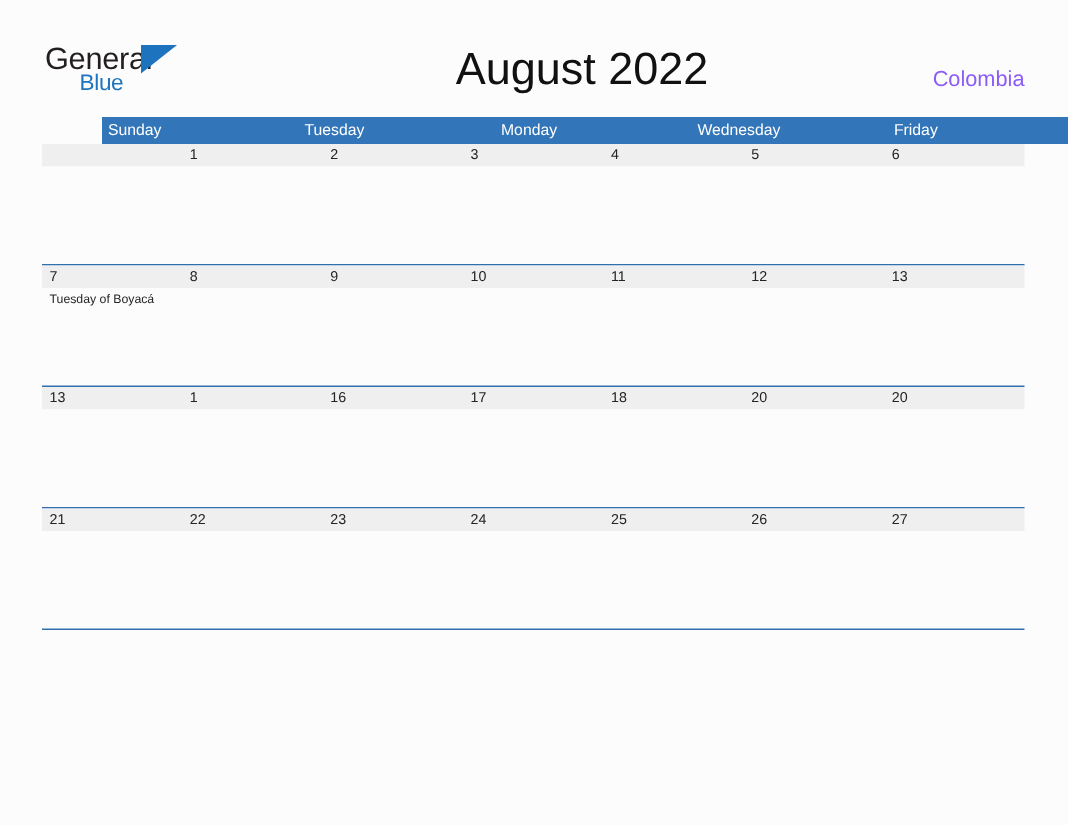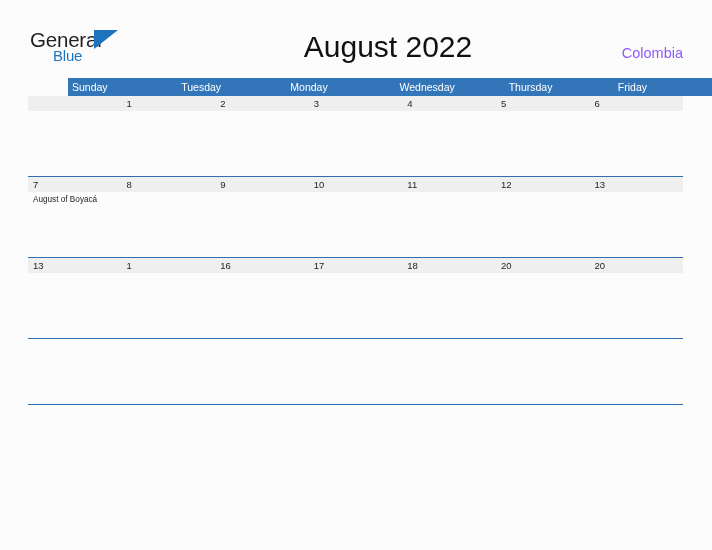--- a/index.html
+++ b/index.html
@@ -167,21 +167,20 @@
     <div class="country">Colombia</div>
 
   </div>
 
   <div class="calendar">
     <div class="weekdays">
         <div class="weekday">Sunday</div>
         <div class="weekday">Tuesday</div>
         <div class="weekday">Monday</div>
         <div class="weekday">Wednesday</div>
-        <div class="weekday">Thursday</div>
         <div class="weekday">Friday</div>
       </div>
     <div class="weeks">
         <div class="week">
           <div class="week-dates">
             <div class="daynum"></div>
             <div class="daynum">1</div>
             <div class="daynum">2</div>
             <div class="daynum">3</div>
             <div class="daynum">4</div>
@@ -203,21 +202,21 @@
             <div class="daynum">7</div>
             <div class="daynum">8</div>
             <div class="daynum">9</div>
             <div class="daynum">10</div>
             <div class="daynum">11</div>
             <div class="daynum">12</div>
             <div class="daynum">13</div>
           </div>
           <div class="week-body">
             <div class="dayevents">
-              <div class="event">August of Boyacá</div>
+              <div class="event">Tuesday of Boyacá</div>
             </div>
             <div class="dayevents"></div>
             <div class="dayevents"></div>
             <div class="dayevents"></div>
             <div class="dayevents"></div>
             <div class="dayevents"></div>
             <div class="dayevents"></div>
           </div>
         </div>
         <div class="week">
@@ -233,20 +232,29 @@
           <div class="week-body">
             <div class="dayevents"></div>
             <div class="dayevents"></div>
             <div class="dayevents"></div>
             <div class="dayevents"></div>
             <div class="dayevents"></div>
             <div class="dayevents"></div>
           </div>
         </div>
         <div class="week">
+          <div class="week-dates">
+            <div class="daynum">21</div>
+            <div class="daynum">22</div>
+            <div class="daynum">23</div>
+            <div class="daynum">24</div>
+            <div class="daynum">25</div>
+            <div class="daynum">26</div>
+            <div class="daynum">27</div>
+          </div>
           <div class="week-body">
             <div class="dayevents"></div>
             <div class="dayevents"></div>
             <div class="dayevents"></div>
             <div class="dayevents"></div>
             <div class="dayevents"></div>
             <div class="dayevents"></div>
             <div class="dayevents"></div>
           </div>
         </div>

